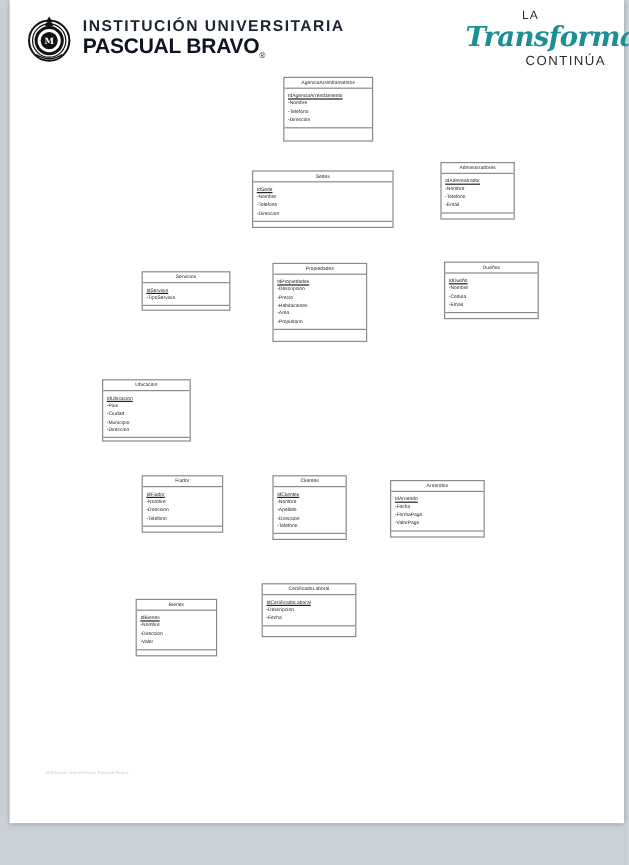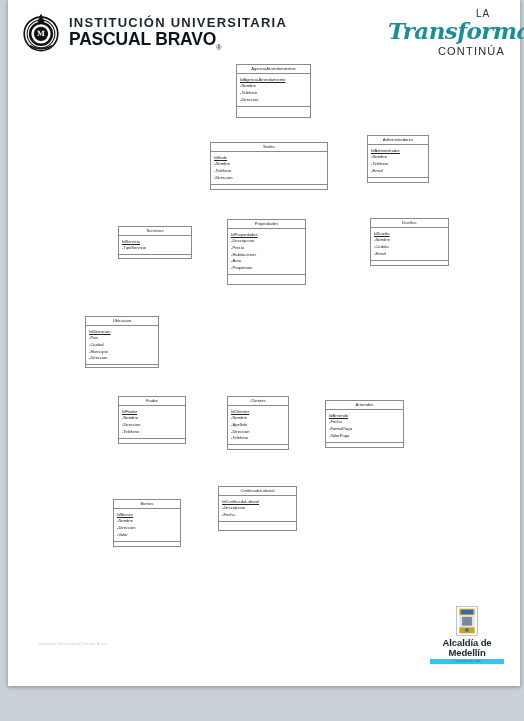--- a/index.html
+++ b/index.html
@@ -80,21 +80,20 @@
     height: 54px;
   }
   .camp-la {
     position: absolute;
     left: 47px;
     top: 0px;
     font-size: 10px;
     letter-spacing: 1px;
     color: #2b2b2b;
     font-family: "Liberation Sans", sans-serif;
-    margin-left: 41px;
   }
   .camp-main {
     position: absolute;
     left: 0px;
     top: 9px;
     font-size: 23px;
     color: #1b8f93;
     font-family: "DejaVu Serif", serif;
     font-style: italic;
     font-weight: 700;
@@ -336,28 +335,15 @@
             <div class="ent-field">-Nombre</div>
             <div class="ent-field">-Direccion</div>
             <div class="ent-field">-Valor</div>
           </div>
           <div class="ent-foot"></div>
         </div>
       </div>
 
     <div id="footer-note">Institución Universitaria Pascual Bravo</div>
 
-    <div id="alcaldia">
-      <svg class="shield" viewBox="0 0 40 55">
-        <rect x="1" y="1" width="38" height="53" fill="#fdfdfd" stroke="#9aa4ad" stroke-width="1.2"></rect>
-        <rect x="6" y="5" width="28" height="12" fill="#c9a227"></rect>
-        <rect x="9" y="7" width="22" height="8" fill="#2f6da8"></rect>
-        <rect x="6" y="18" width="28" height="20" fill="#e0e4e8"></rect>
-        <rect x="11" y="20" width="18" height="16" fill="#7b8a99"></rect>
-        <rect x="6" y="39" width="28" height="11" fill="#c9a227"></rect>
-        <circle cx="20" cy="44" r="3.4" fill="#2f6da8"></circle>
-      </svg>
-      <div class="alc-name">Alcaldía de Medellín</div>
-      <div class="alc-bar">Cuenta con vos</div>
-    </div>
 
   </div>
 </div>
 
 </body></html>

